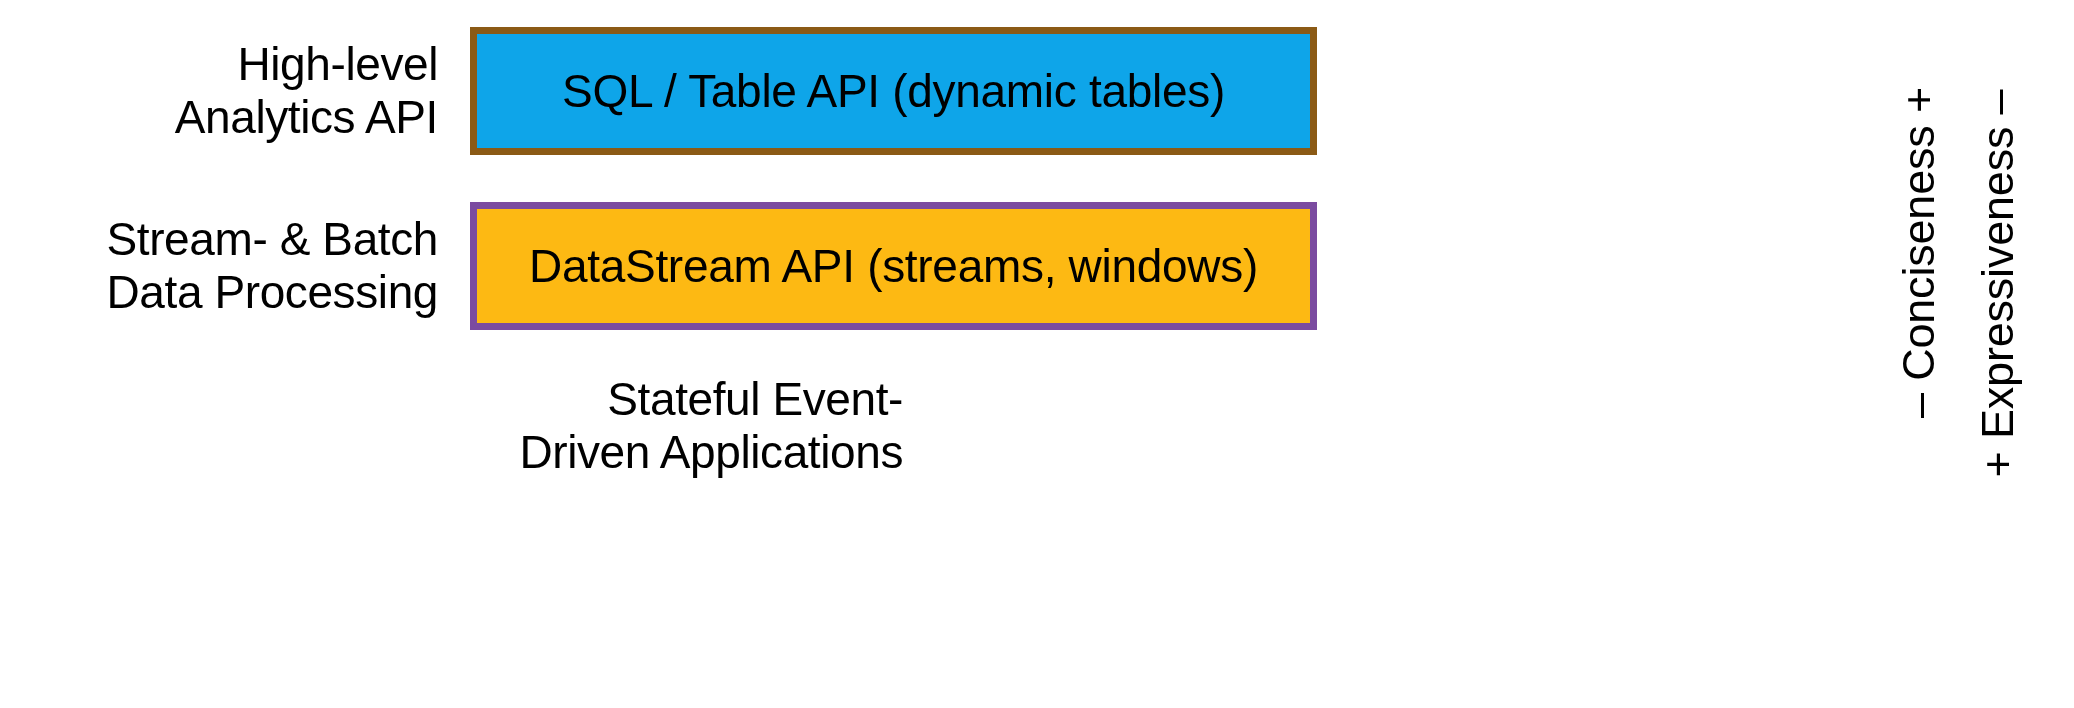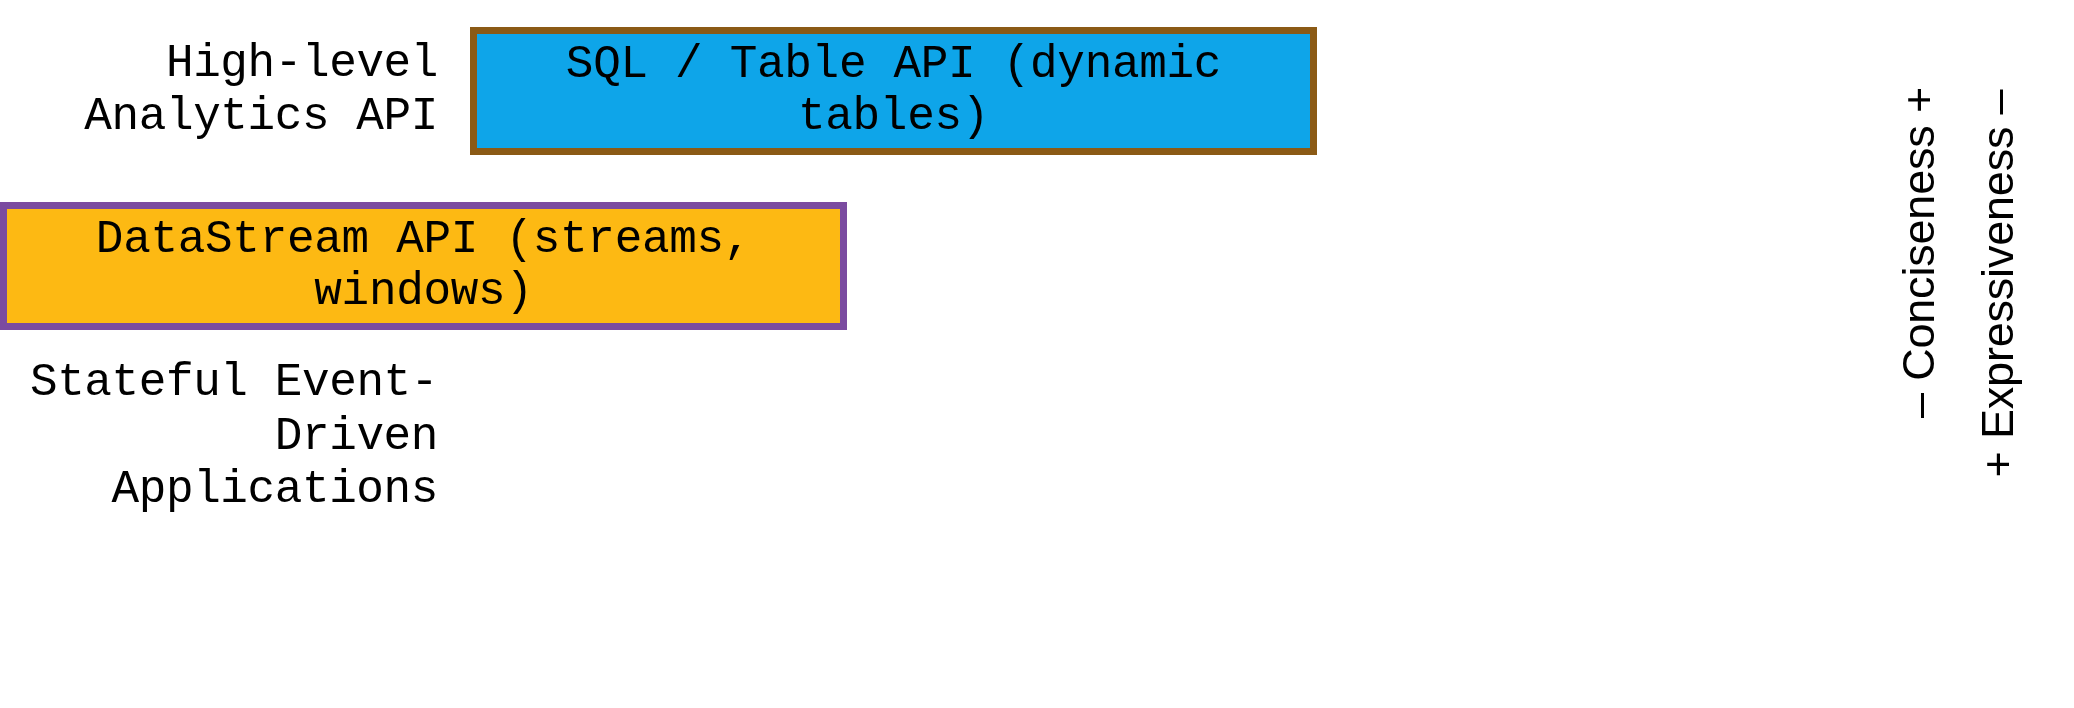--- a/index.html
+++ b/index.html
@@ -22,25 +22,24 @@
     overflow: hidden;
   }
 
   
   .row {
     position: absolute;
     left: 0;
     width: 1400px;
     display: flex;
     align-items: center;
-    font-family: Liberation Mono, monospace;
   }
   #row-0 { top: 27px;  height: 128px; }
   #row-1 { top: 202px; height: 128px; }
-  #row-2 { top: 373px; height: 129px; }
+  #row-2 { top: 373px; height: 129px; flex-direction: column; }
 
   
   .row-label {
     width: 470px;
     flex: 0 0 470px;
     text-align: right;
     padding-right: 32px;
     box-sizing: border-box;
     font-size: 46px;
     line-height: 1.16;
@@ -106,20 +105,22 @@
 
 <div id="diagram">
 
   <div class="row" id="row-0">
     <div class="row-label">High-level
 Analytics API</div>
     <div class="api-box" id="api-box-0">SQL / Table API (dynamic tables)</div>
   </div>
 
   <div class="row" id="row-1">
+    <div class="row-label">Stream- &amp; Batch
+Data Processing</div>
     <div class="api-box" id="api-box-1">DataStream API (streams, windows)</div>
   </div>
 
   <div class="row" id="row-2">
     <div class="row-label">Stateful Event-
 Driven Applications</div>
   </div>
 
   <div class="axis-group">
     <div class="axis-label" id="axis-conciseness">

